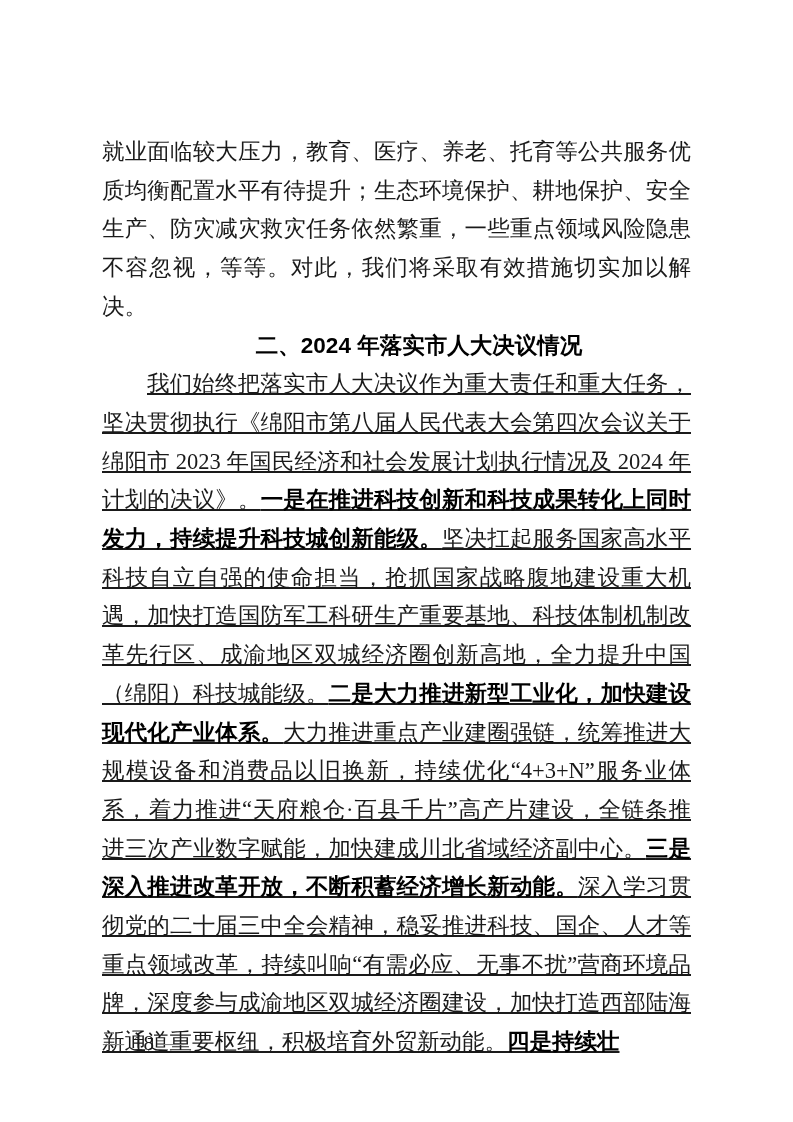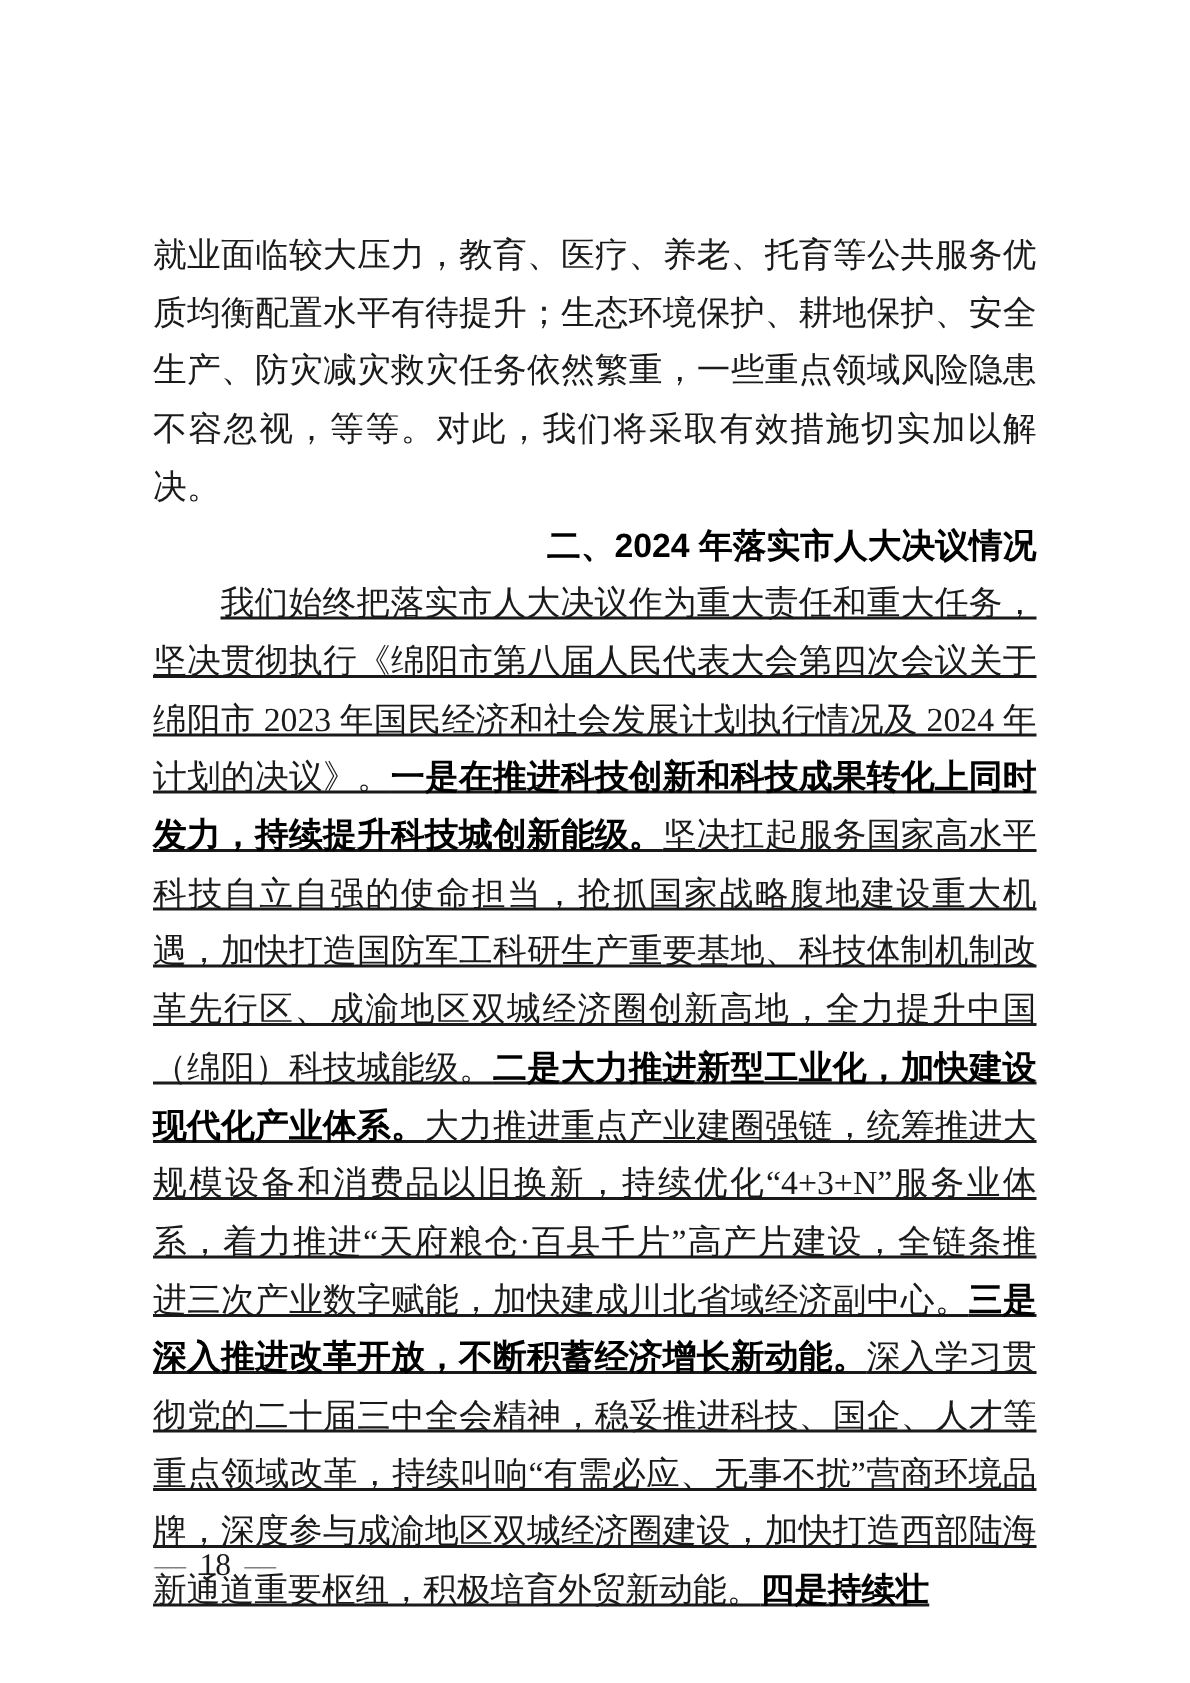--- a/index.html
+++ b/index.html
@@ -12,21 +12,21 @@
     width: 793px;
     height: 1122px;
     background: #ffffff;
     color: #1a1a1a;
     font-family: "Liberation Serif", "DejaVu Serif", serif;
     overflow: hidden;
   }
   .content {
     position: absolute;
     left: 102px;
-    top: 151px;
+    top: 133px;
     width: 589px;
     font-size: 22.5px;
     line-height: 38.7px;
     text-align: justify;
     text-justify: inter-character;
   }
   .para {
     margin: 0;
     padding: 0;
   }
@@ -35,21 +35,21 @@
     text-decoration: underline;
   }
   .section-heading {
     margin: 0;
     padding: 0;
     font-family: "Liberation Sans", "DejaVu Sans", sans-serif;
     font-weight: 700;
     font-size: 22.5px;
     line-height: 38.7px;
     text-indent: 2em;
-    text-align: right;
+    text-align: center;
     color: #000000;
   }
   .em-run {
     font-weight: 700;
     color: #000000;
   }
   .footer {
     position: absolute;
     left: 103px;
     top: 1030px;

